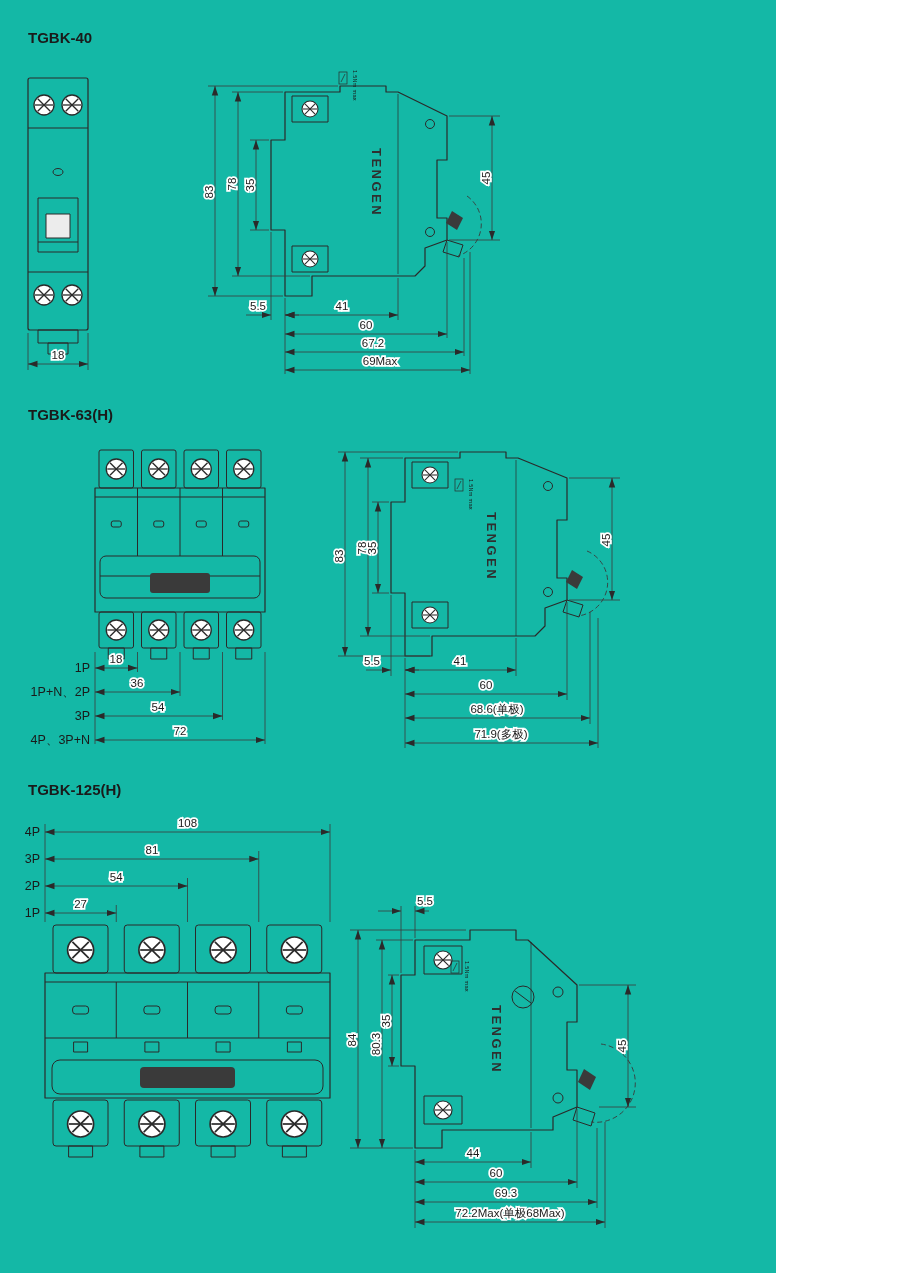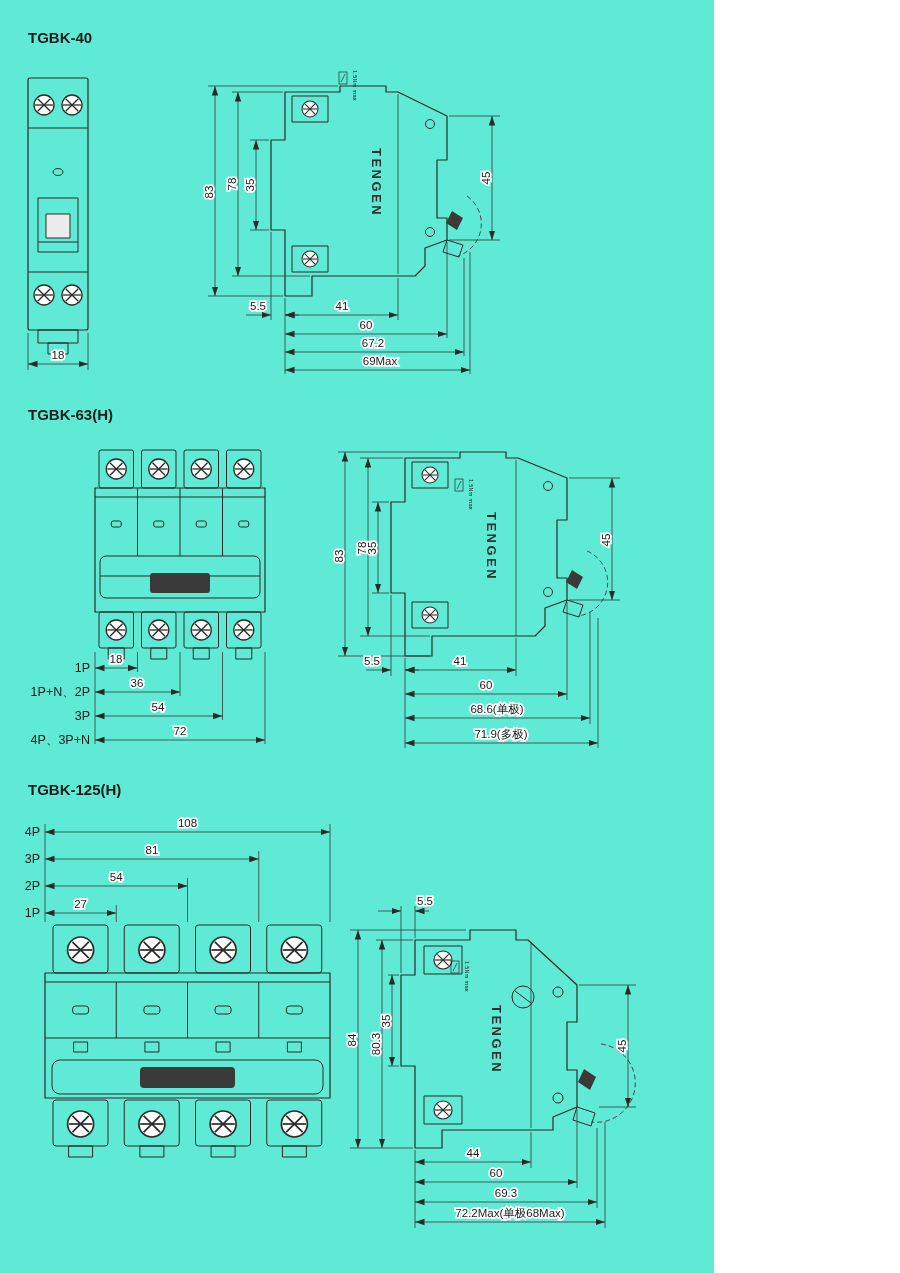--- a/index.html
+++ b/index.html
@@ -1,18 +1,18 @@
 <!DOCTYPE html>
 <html><head>
 <meta charset="utf-8">
 <style>
   * { margin:0; padding:0; box-sizing:border-box; }
   html,body { background:#ffffff; }
   body { width:900px; height:1273px; font-family:"Liberation Sans", sans-serif; }
-  .page { position:relative; width:714px; height:1273px; background:#5eead4; overflow:hidden; }
+  .page { position:relative; width:776px; height:1273px; background:#14b8a6; overflow:hidden; }
   svg { display:block; }
   .o    { fill:none; stroke:#2a2a2a; stroke-width:1.2; stroke-linejoin:round; }
   .o2   { fill:none; stroke:#2a2a2a; stroke-width:1; stroke-linejoin:round; }
   .thin { fill:none; stroke:#2a2a2a; stroke-width:0.7; }
   .d    { fill:none; stroke:#3a3a3a; stroke-width:0.8; }
   .dash { fill:none; stroke:#3a3a3a; stroke-width:0.9; stroke-dasharray:5 3; }
   .dark { fill:#3a3a3a; stroke:none; }
   .lt   { fill:#ececec; }
   text  { fill:#1a1a1a; font-family:"Liberation Sans", sans-serif; }
   .ttl  { font-size:15px; font-weight:bold; }

